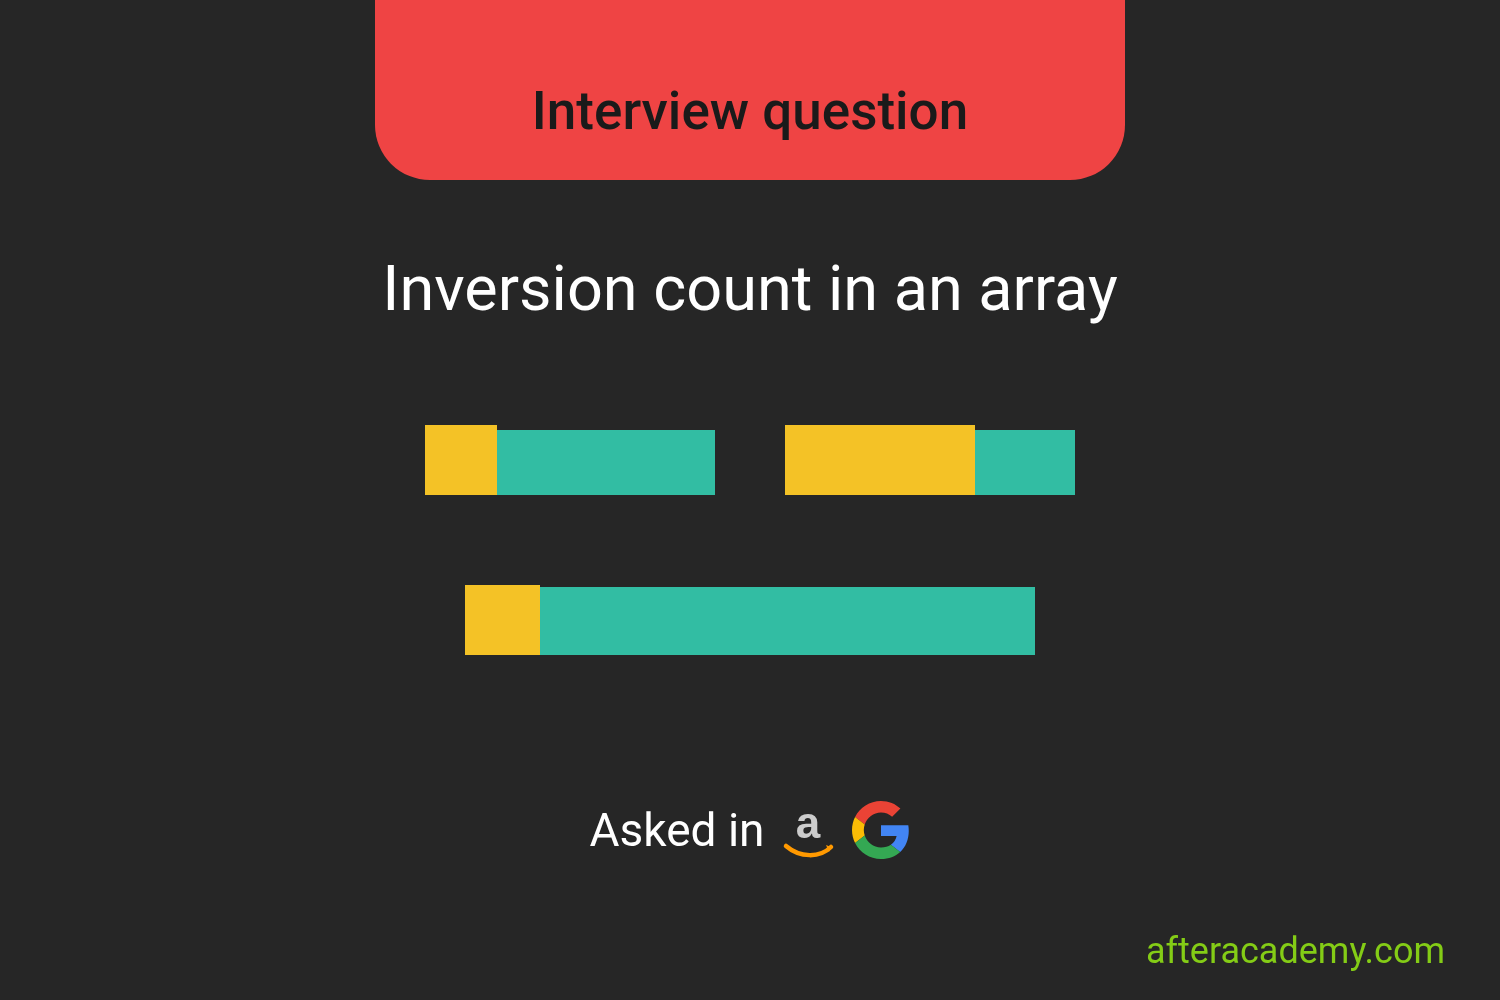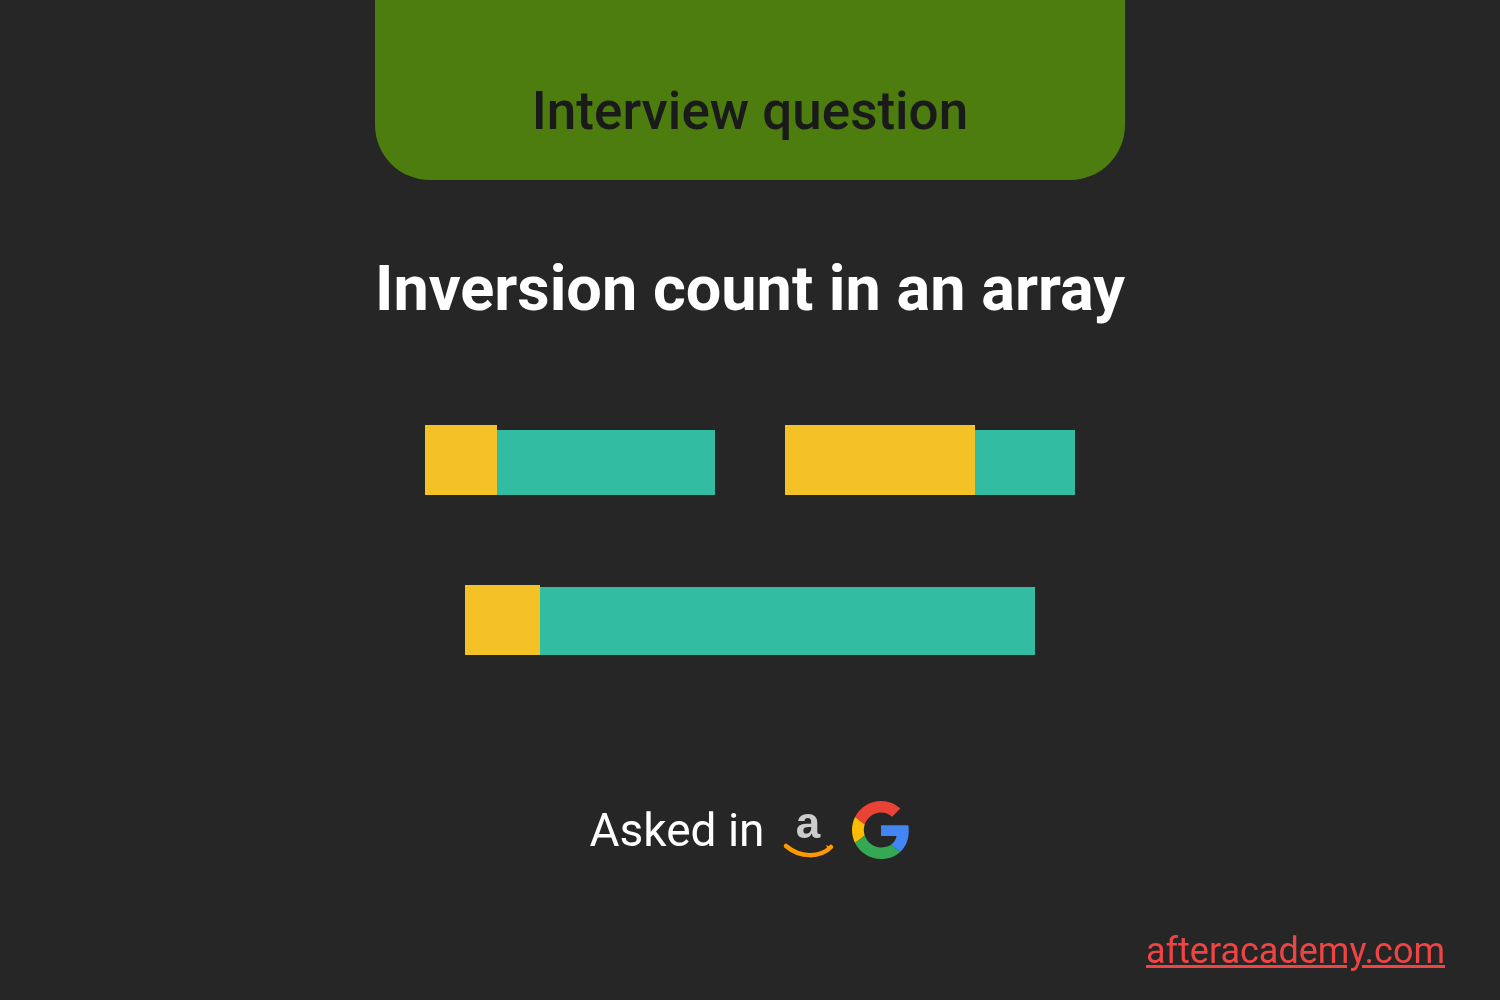--- a/index.html
+++ b/index.html
@@ -9,42 +9,42 @@
     font-family: -apple-system, BlinkMacSystemFont, "Segoe UI", Roboto, Helvetica, Arial, sans-serif;
     position: relative;
   }
   .badge {
     position: absolute;
     top: 0;
     left: 50%;
     transform: translateX(-50%);
     width: 750px;
     height: 180px;
-    background: #4d7c0f;
+    background: #ef4444;
     border-bottom-left-radius: 55px;
     border-bottom-right-radius: 55px;
     display: flex;
     align-items: flex-end;
     justify-content: center;
     padding-bottom: 38px;
   }
   .badge-text {
     font-size: 53px;
     font-weight: 500;
     color: #1a1a1a;
   }
   .title {
     position: absolute;
     top: 252px;
     left: 0;
     width: 100%;
     text-align: center;
     color: #ffffff;
     font-size: 63px;
-    font-weight: 700;
+    font-weight: 400;
   }
   .bars {
     position: absolute;
     top: 425px;
     left: 0;
     width: 100%;
     display: flex;
     flex-direction: column;
     align-items: center;
   }
@@ -86,24 +86,23 @@
     font-size: 46px;
     font-weight: 400;
   }
   .amazon-icon { width: 64px; height: 64px; position: relative; }
   .google-icon { width: 58px; height: 58px; }
 
   .footer {
     position: absolute;
     bottom: 28px;
     right: 55px;
-    color: #ef4444;
+    color: #84cc16;
     font-size: 36px;
     font-weight: 400;
-    text-decoration: underline;
   }
 </style>
 </head>
 <body>
 
 <div class="badge">
   <div class="badge-text">Interview question</div>
 </div>
 
 <div class="title">Inversion count in an array</div>

